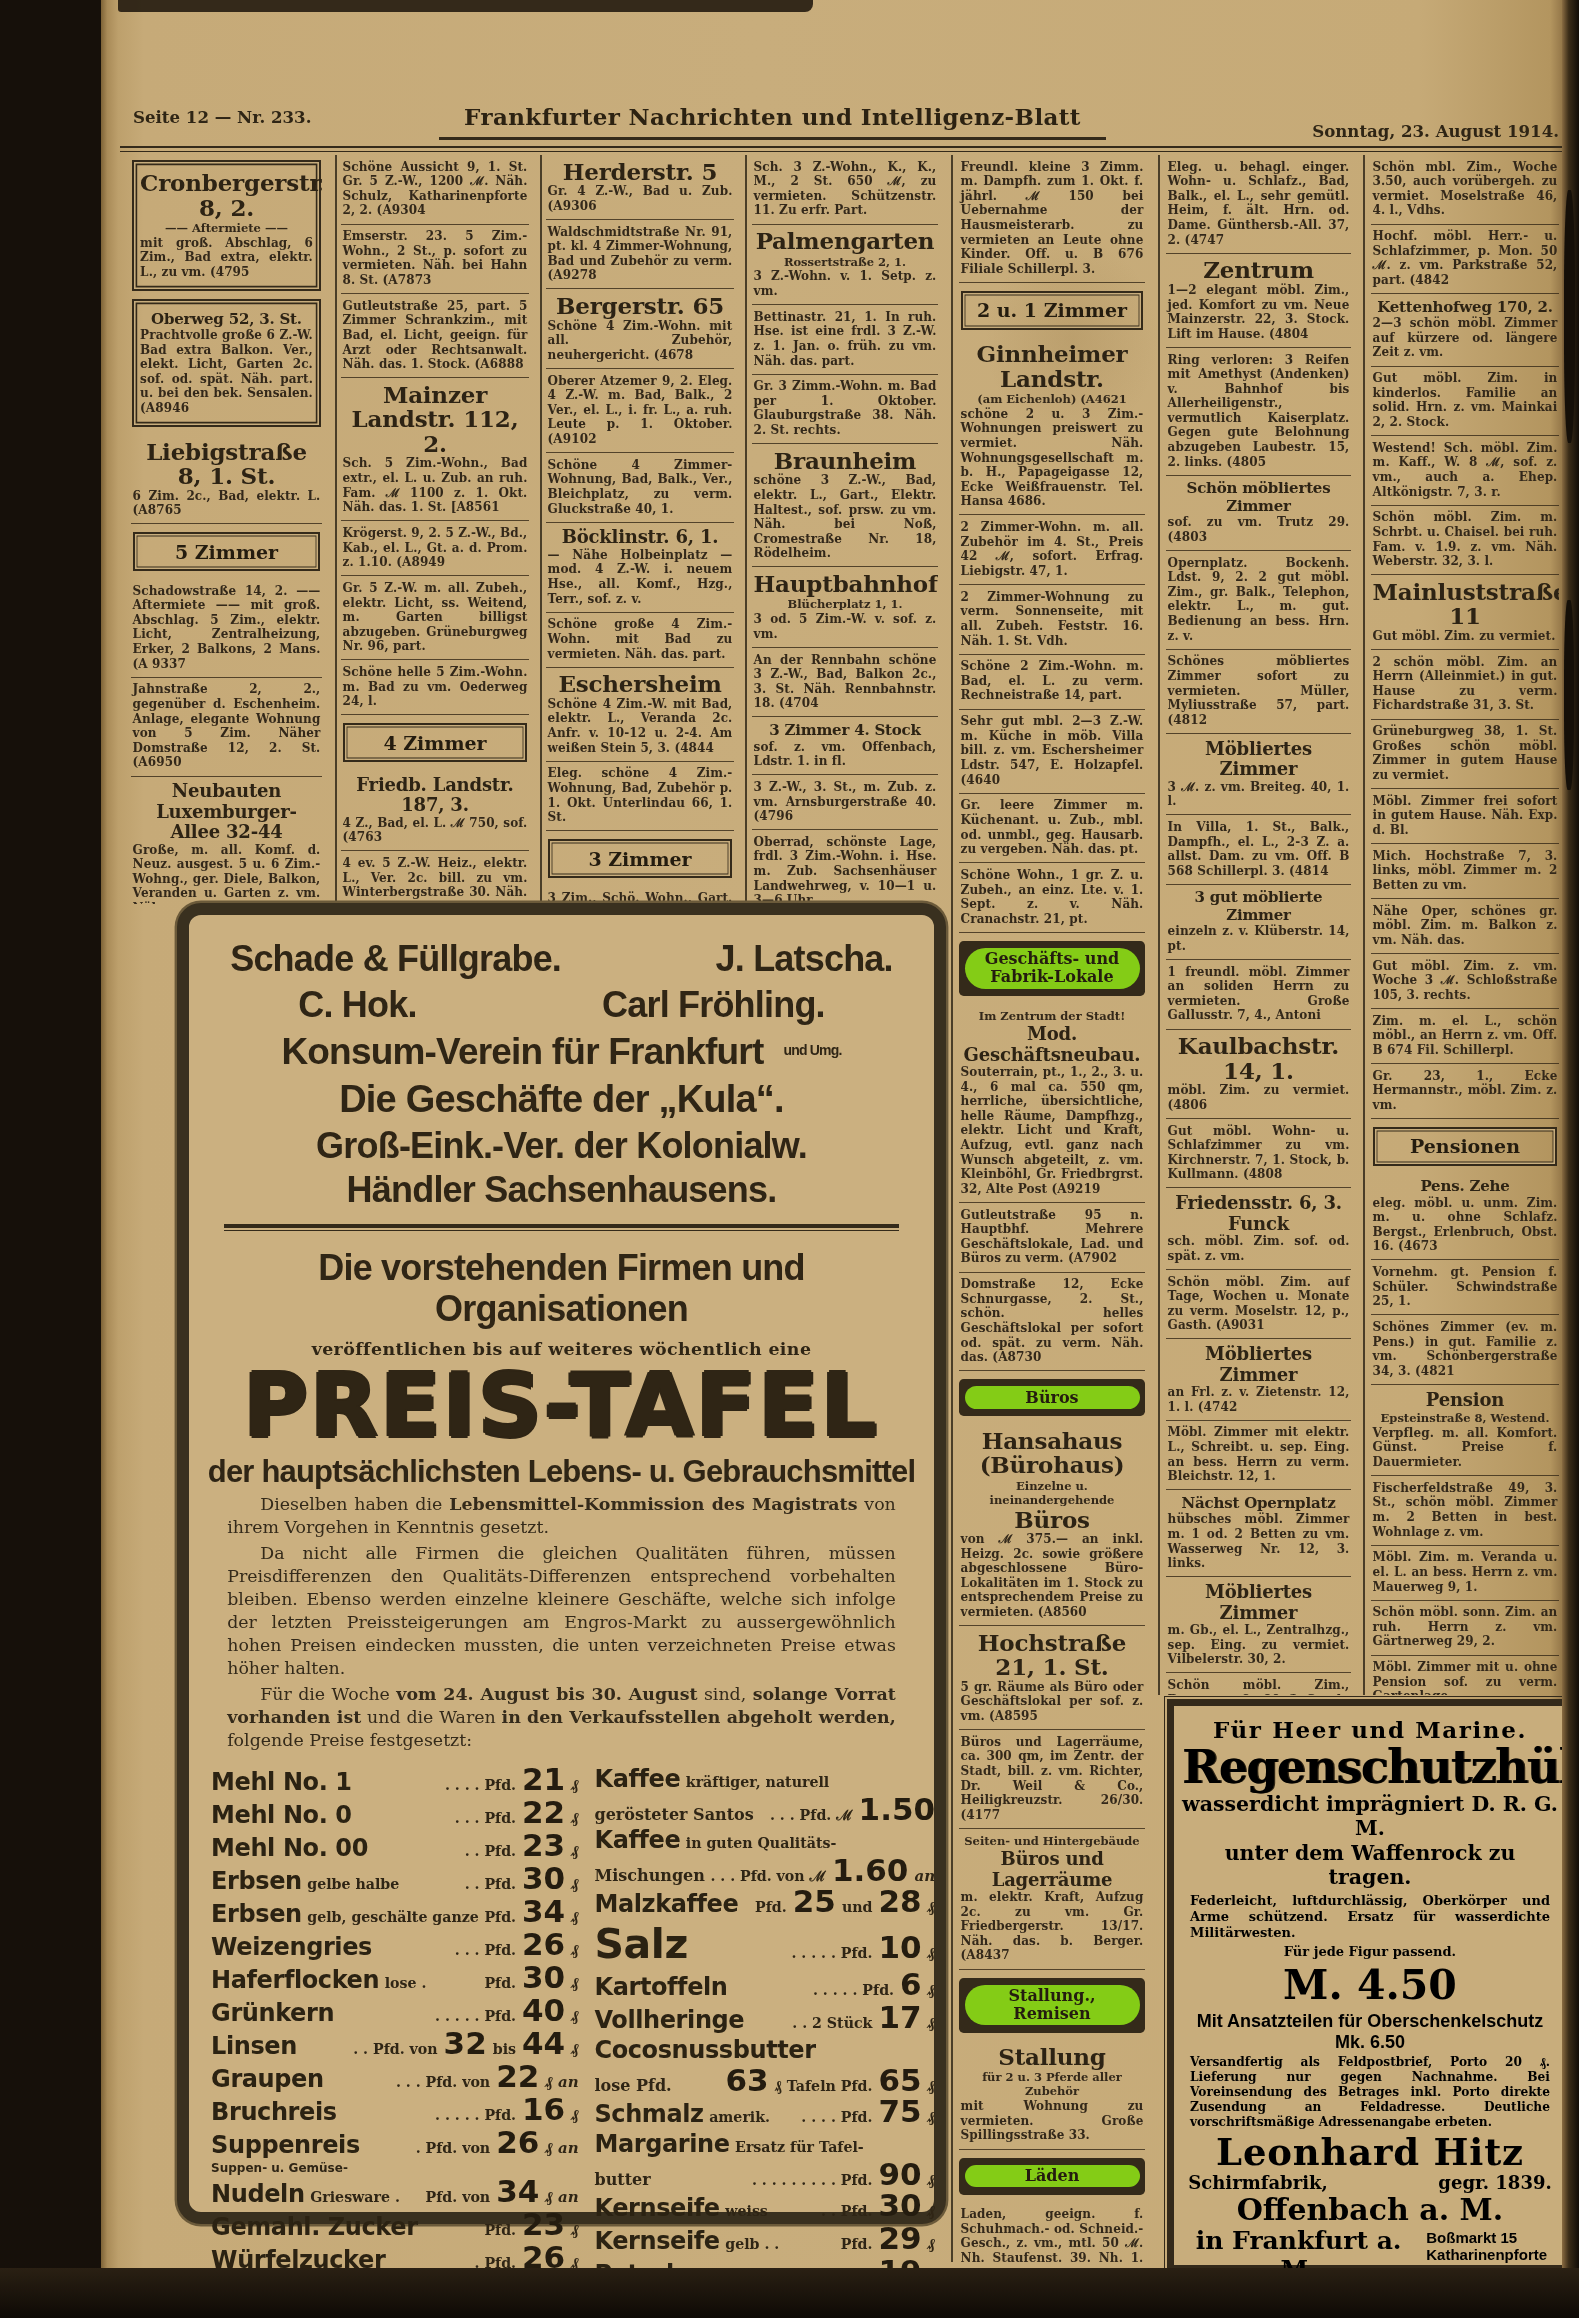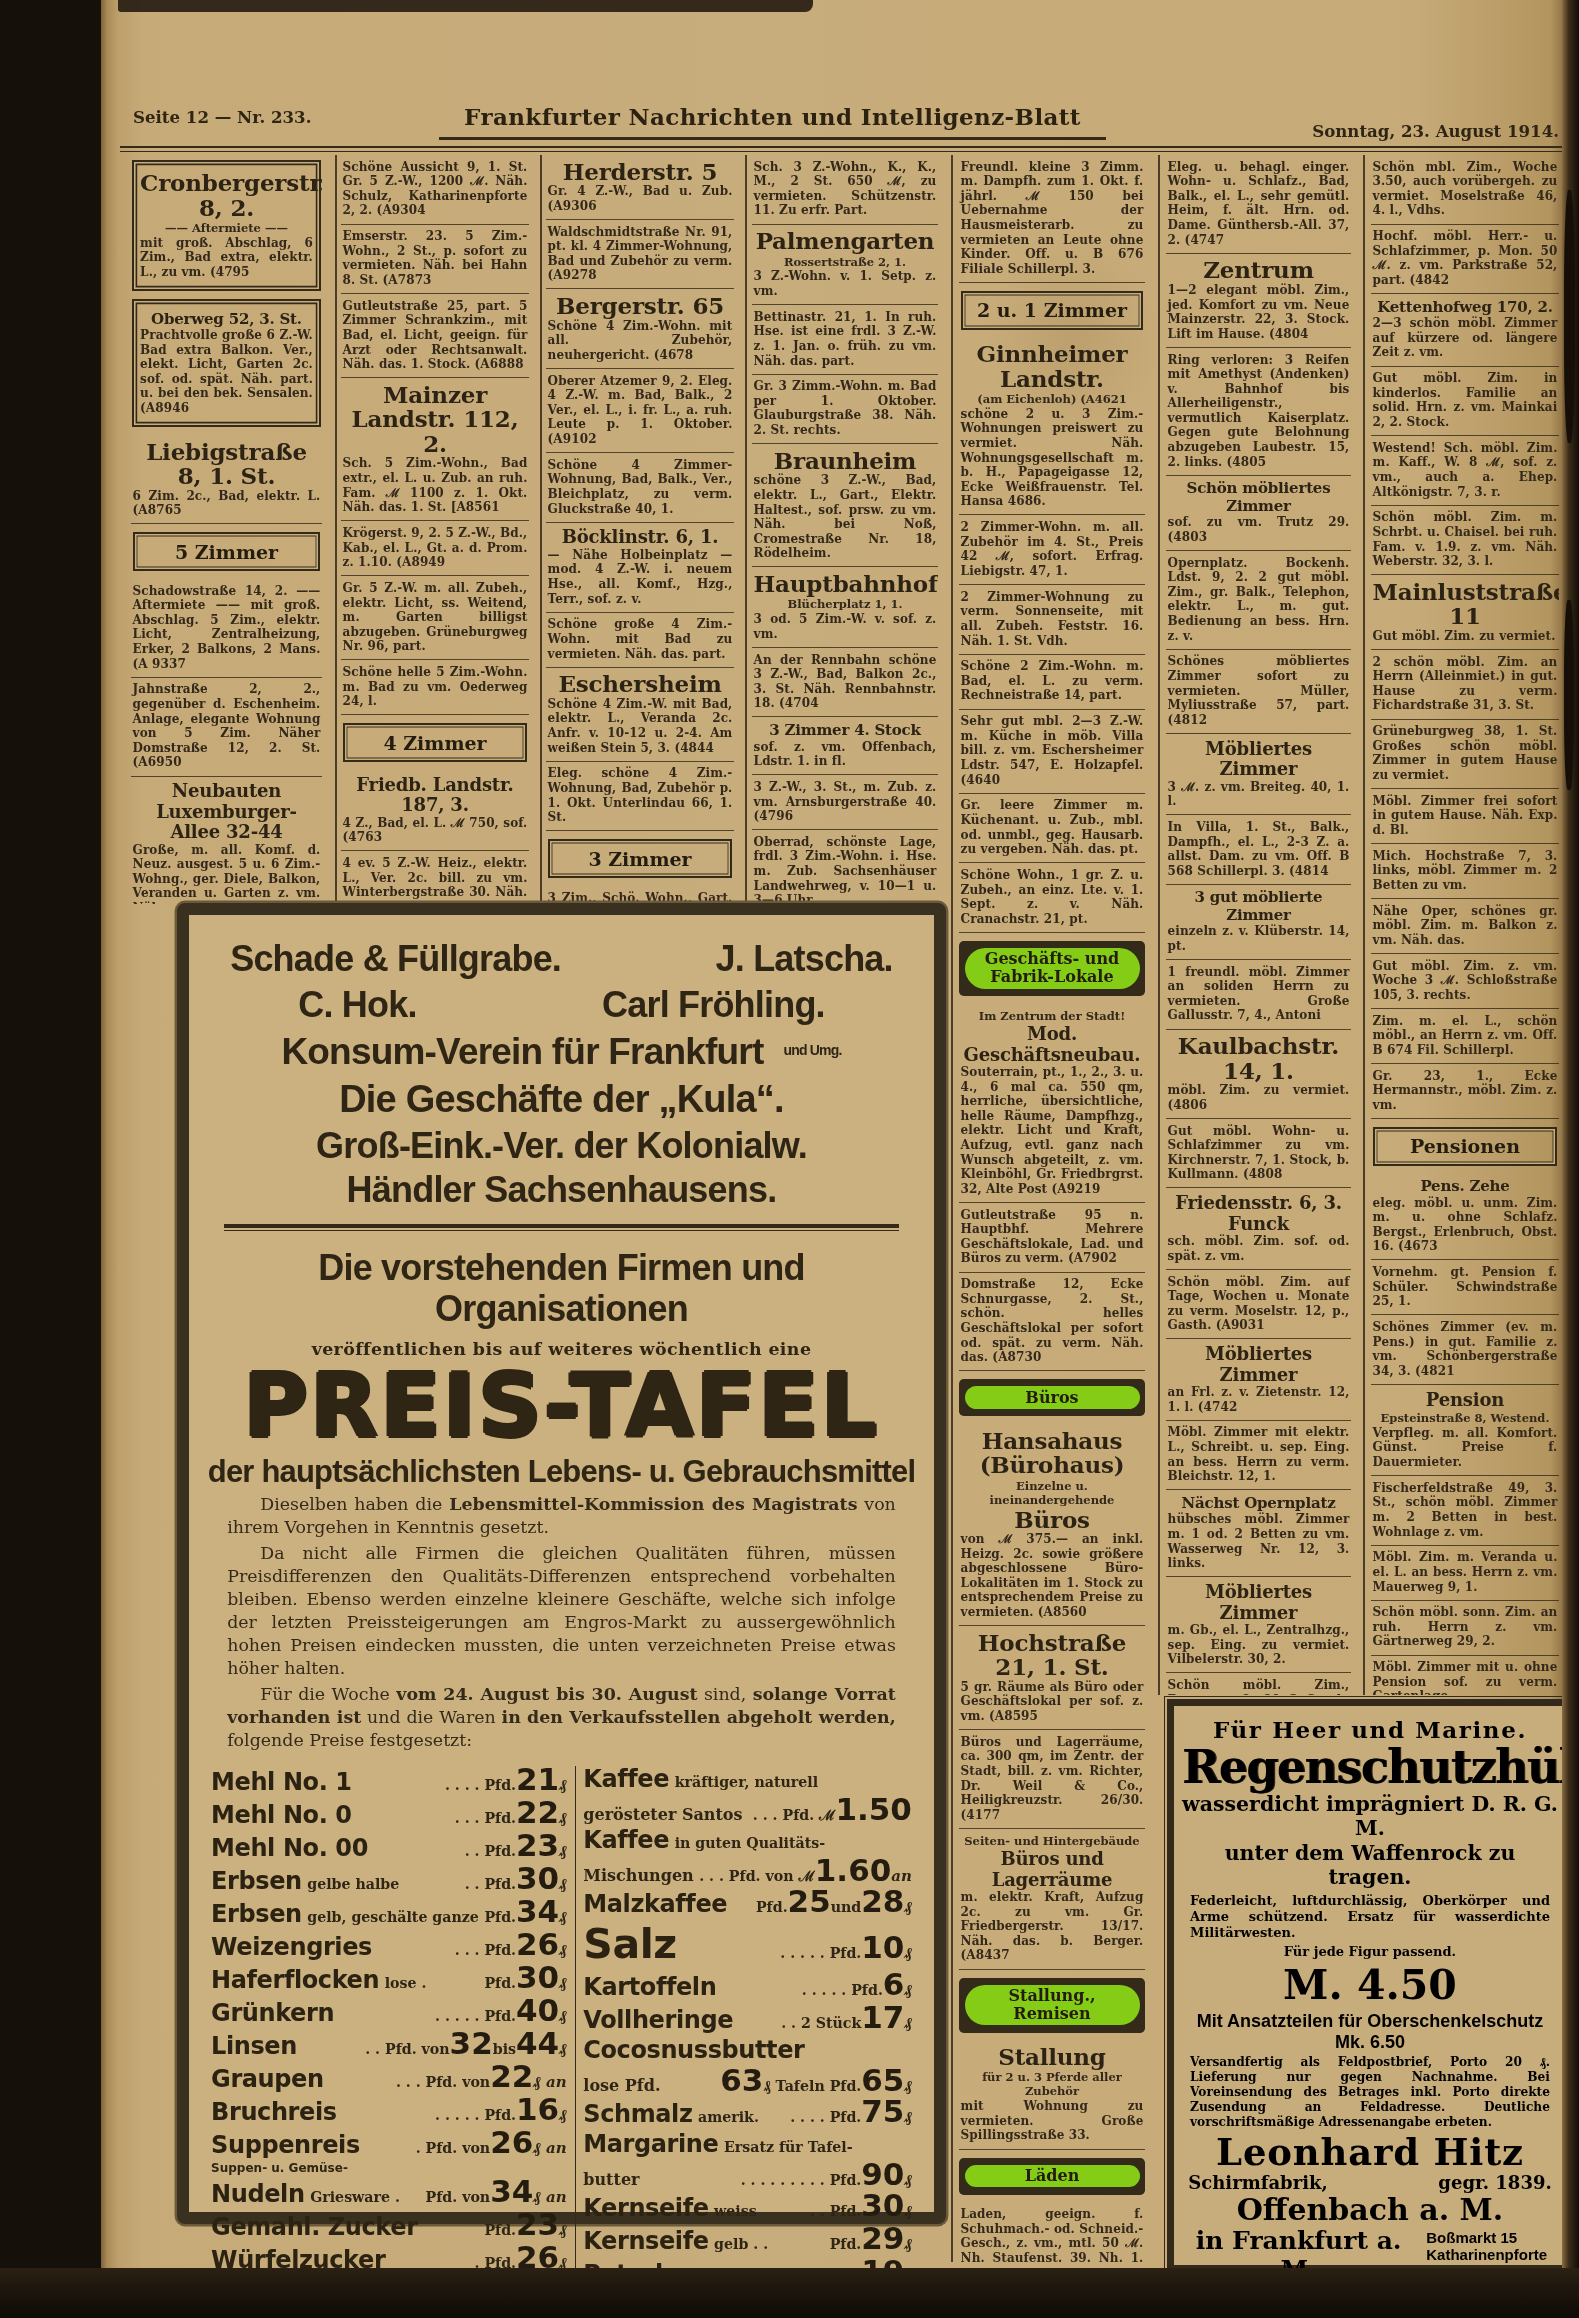--- a/index.html
+++ b/index.html
@@ -37,21 +37,21 @@
   .ahead{text-align:center;font-weight:bold;color:#2d2314;letter-spacing:-0.2px}
   .hz1{font-size:23px;line-height:24.5px}
   .hz2{font-size:18px;line-height:20.5px}
   .hz3{font-size:15px;line-height:17.4px}
   .asub{text-align:center;font-size:11.5px;font-weight:bold;margin:0.8px 0}
   .secbox{border:2.4px solid #342a1a;box-shadow:0 0 0 1.6px #c8ad7c inset,0 0 0 2.4px #342a1a inset;padding:6.3px 3.2px;text-align:center;font-weight:bold;font-size:19px;margin:8px 1.6px;color:#241c0f}
   .pillbox{background:#342a1a;padding:7.1px 5.5px;margin:8px 0;border-radius:4.7px}
   .pill{background:#84cc16;border-radius:47px;padding:2.4px 8px;text-align:center;font-weight:bold;font-size:16px;color:#241c0f;line-height:18px}
 
   
-  #pt{position:absolute;left:177px;top:903px;width:745px;height:1297px;background:#cbb080;border:12.6px solid #39301f;border-radius:8px;box-shadow:0 0 0 2.4px #6b5a3a;color:#2f2515}
+  #pt{position:absolute;left:177px;top:903px;width:745px;height:1297px;background:#cbb080;border:12.6px solid #39301f;border-radius:24px;box-shadow:0 0 0 2.4px #6b5a3a;color:#2f2515}
   .ptin{position:absolute;left:0;top:0;right:0;bottom:0;padding:20.5px 14.2px 8px}
   .frow{display:flex;justify-content:space-between;padding:0 27px;font-family:"Liberation Sans",sans-serif;font-weight:bold;font-size:36px;line-height:46px;letter-spacing:-0.8px}
   .fcen{text-align:center;font-family:"Liberation Sans",sans-serif;font-weight:bold;letter-spacing:-0.8px}
   .fwide{font-size:37px;line-height:47px;display:flex;justify-content:center;align-items:center;gap:20px}
   .fsup{font-size:14px;line-height:17.4px;text-align:right;font-weight:bold}
   .f3{font-size:38px;line-height:49px}
   .f4{font-size:36px;line-height:44px}
   .hr2{height:2.4px;border-top:4px solid #342a1a;border-bottom:1.6px solid #342a1a;margin:12.6px 20.5px 16px}
   .i1{font-size:36px;line-height:41px}
   .i2{font-family:"DejaVu Serif",serif;font-weight:bold;font-size:17.4px;margin-top:9.5px;letter-spacing:0.4px}
@@ -60,21 +60,21 @@
   .ppara{font-size:17.4px;line-height:23px;text-align:justify;margin:3.2px 24px;text-indent:33px;color:#342a1a}
   .plist{display:flex;margin:11px 1.6px 0}
   .pcol{flex:1;padding:0 6.3px}
   .pdiv{width:2.4px;background:#342a1a;margin:3.2px 1.6px 24px}
   .prow{display:flex;align-items:baseline;gap:5.5px;margin:2px 0;white-space:nowrap}
   .pname{font-family:"DejaVu Sans",sans-serif;font-weight:bold;font-size:24px;letter-spacing:-0.4px;color:#2b2212}
   .xbig{font-size:41px}
   .pdesc{font-size:14.2px;font-weight:bold}
   .pcont{font-size:16px;font-weight:bold}
   .ppre{font-family:"DejaVu Sans",sans-serif;font-weight:bold;font-size:12px}
-  .pright{margin-left:auto;display:flex;align-items:baseline;gap:0}
+  .pright{margin-left:auto;display:flex;align-items:baseline;gap:6px}
   .plead{font-size:14.2px;font-weight:bold}
   .pprice{font-family:"DejaVu Sans",sans-serif;font-weight:bold;font-size:31px;line-height:28.4px;color:#241c0f}
   .ptail{font-size:15px;font-weight:bold;font-style:italic}
   .adnum{text-align:right;font-size:15px;font-weight:bold;padding-right:11px}
 
   
   #mil{position:absolute;left:1167px;top:1699px;width:392px;height:559px;background:#c8ad7c;border:7.1px solid #33291a;outline:1.6px solid #33291a;outline-offset:2.4px;color:#000000}
   .milin{padding:9.5px 8px 0;text-align:center}
   .m1{font-size:23px;font-weight:bold;letter-spacing:1.6px}
   .m2{font-size:46px;line-height:49px;font-weight:bold;letter-spacing:-1.6px;text-shadow:1.2px 0 #2f2515}

